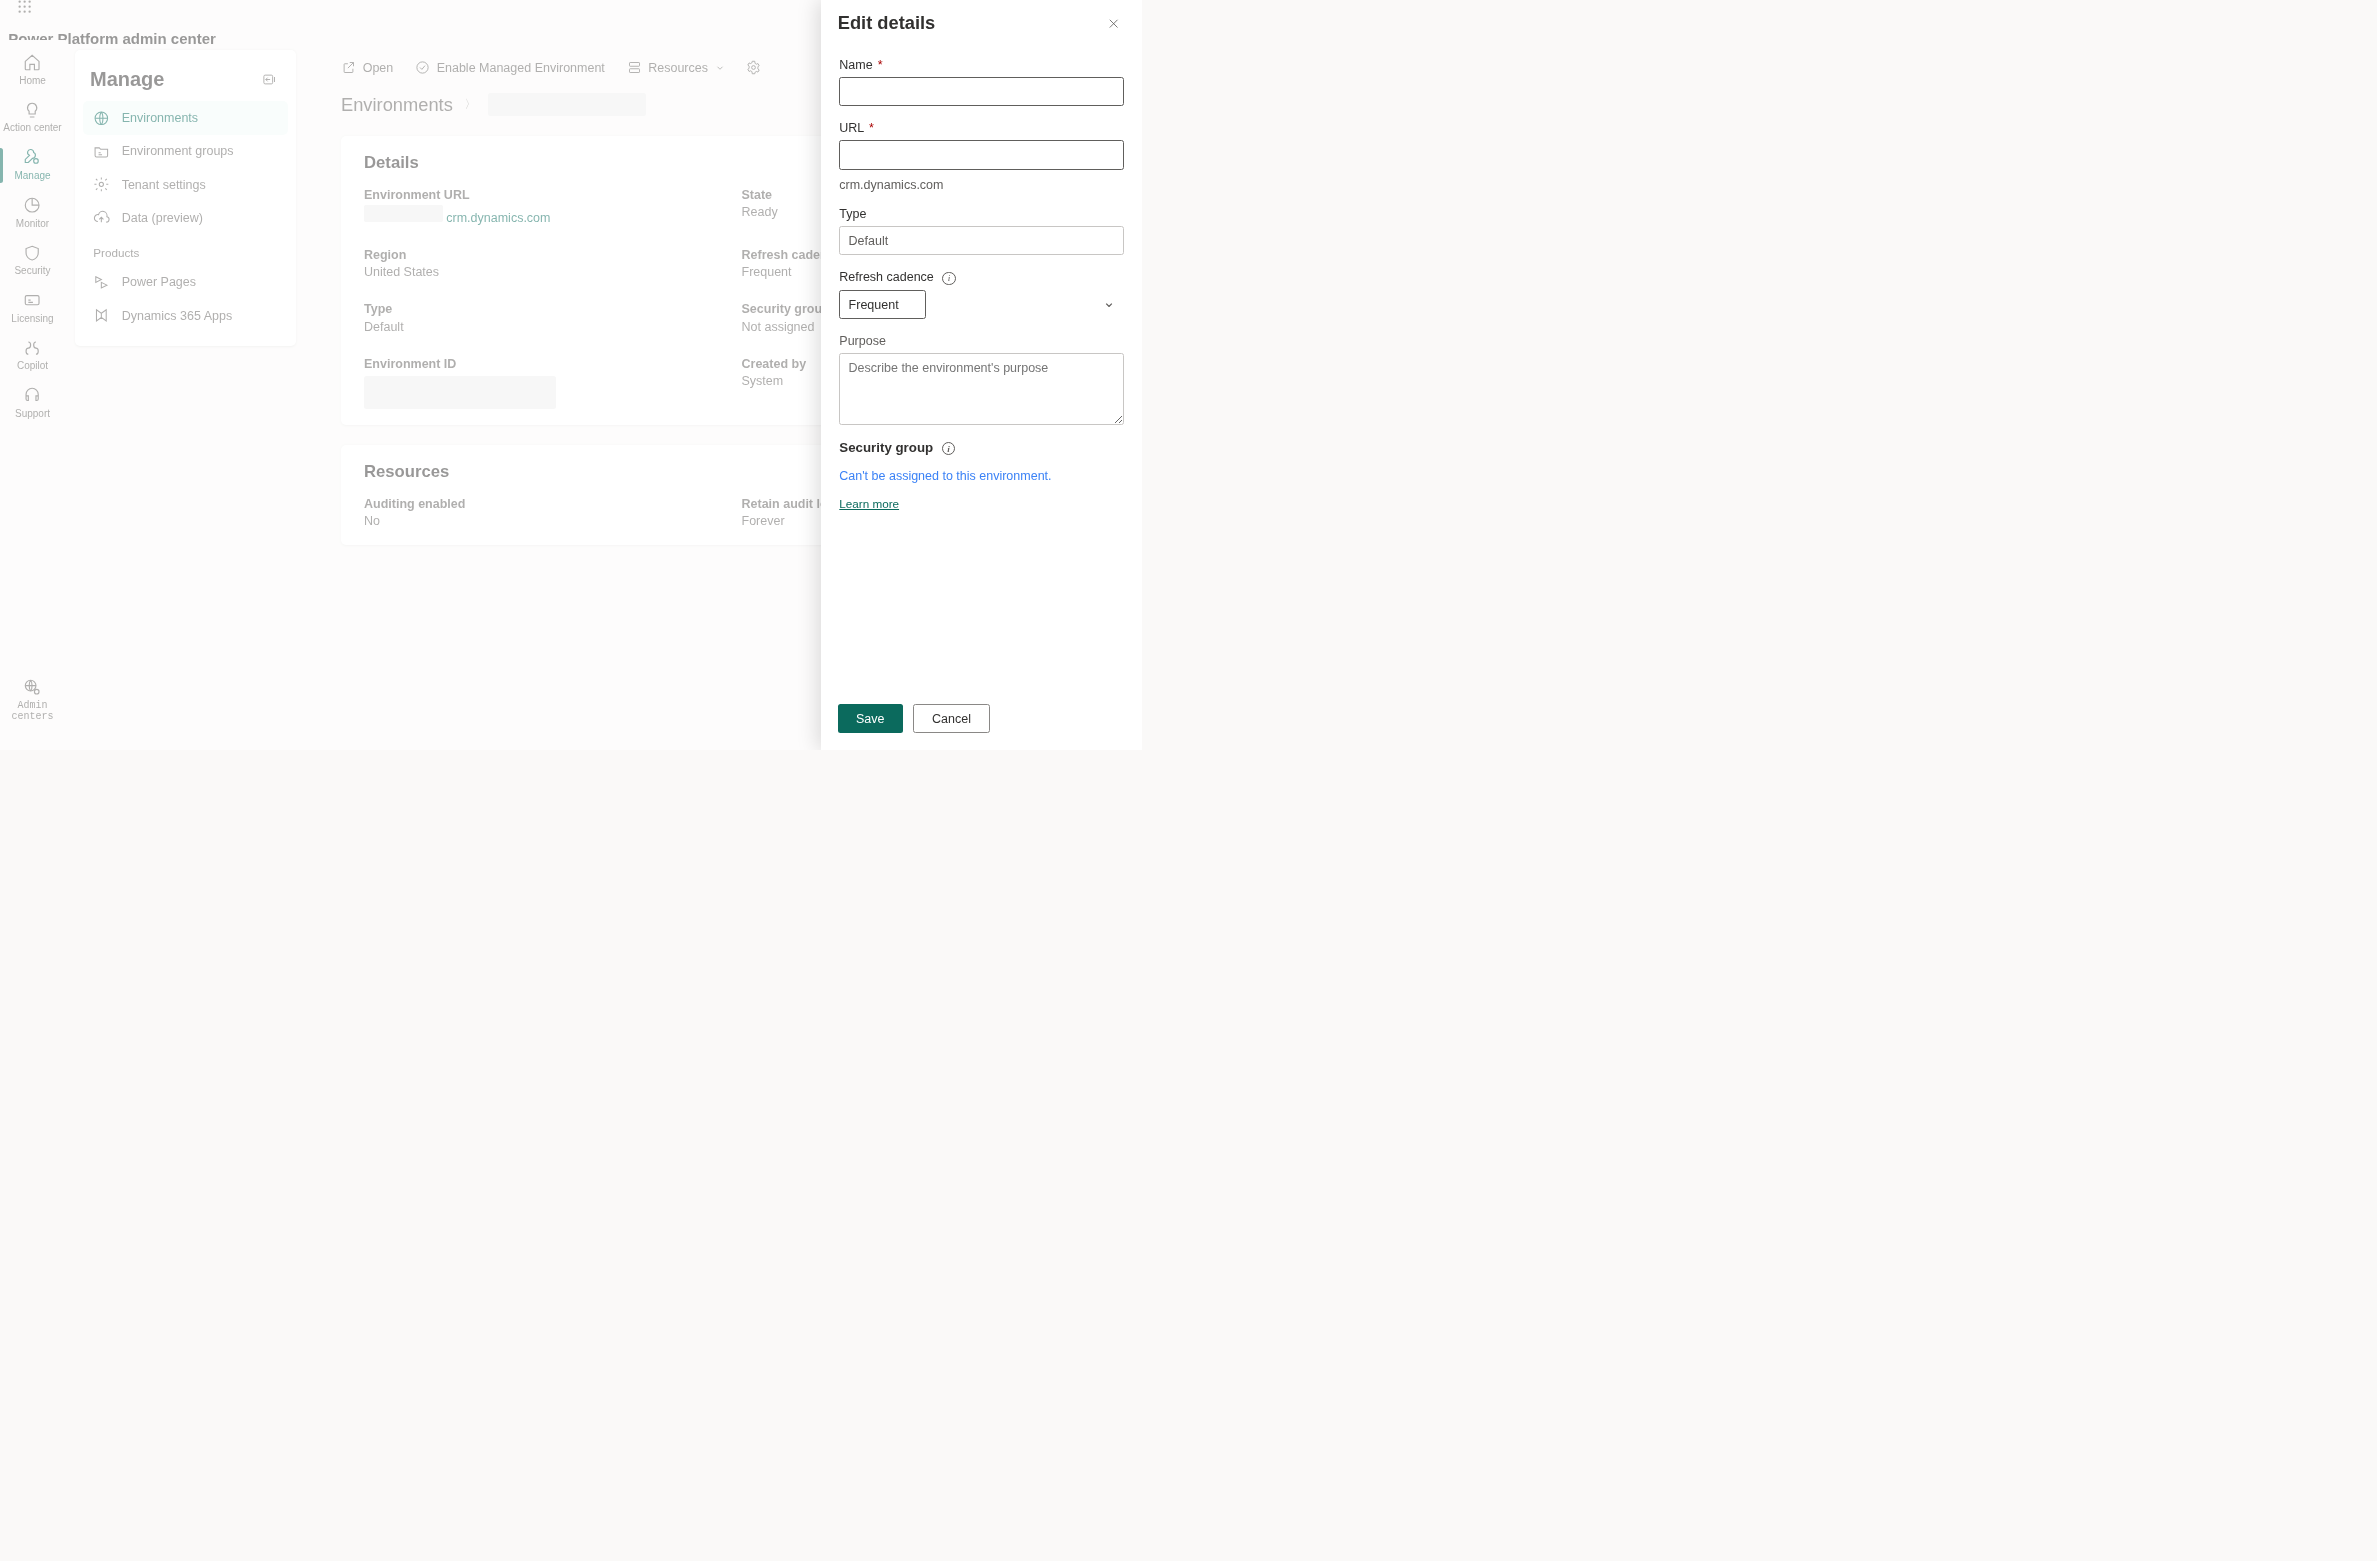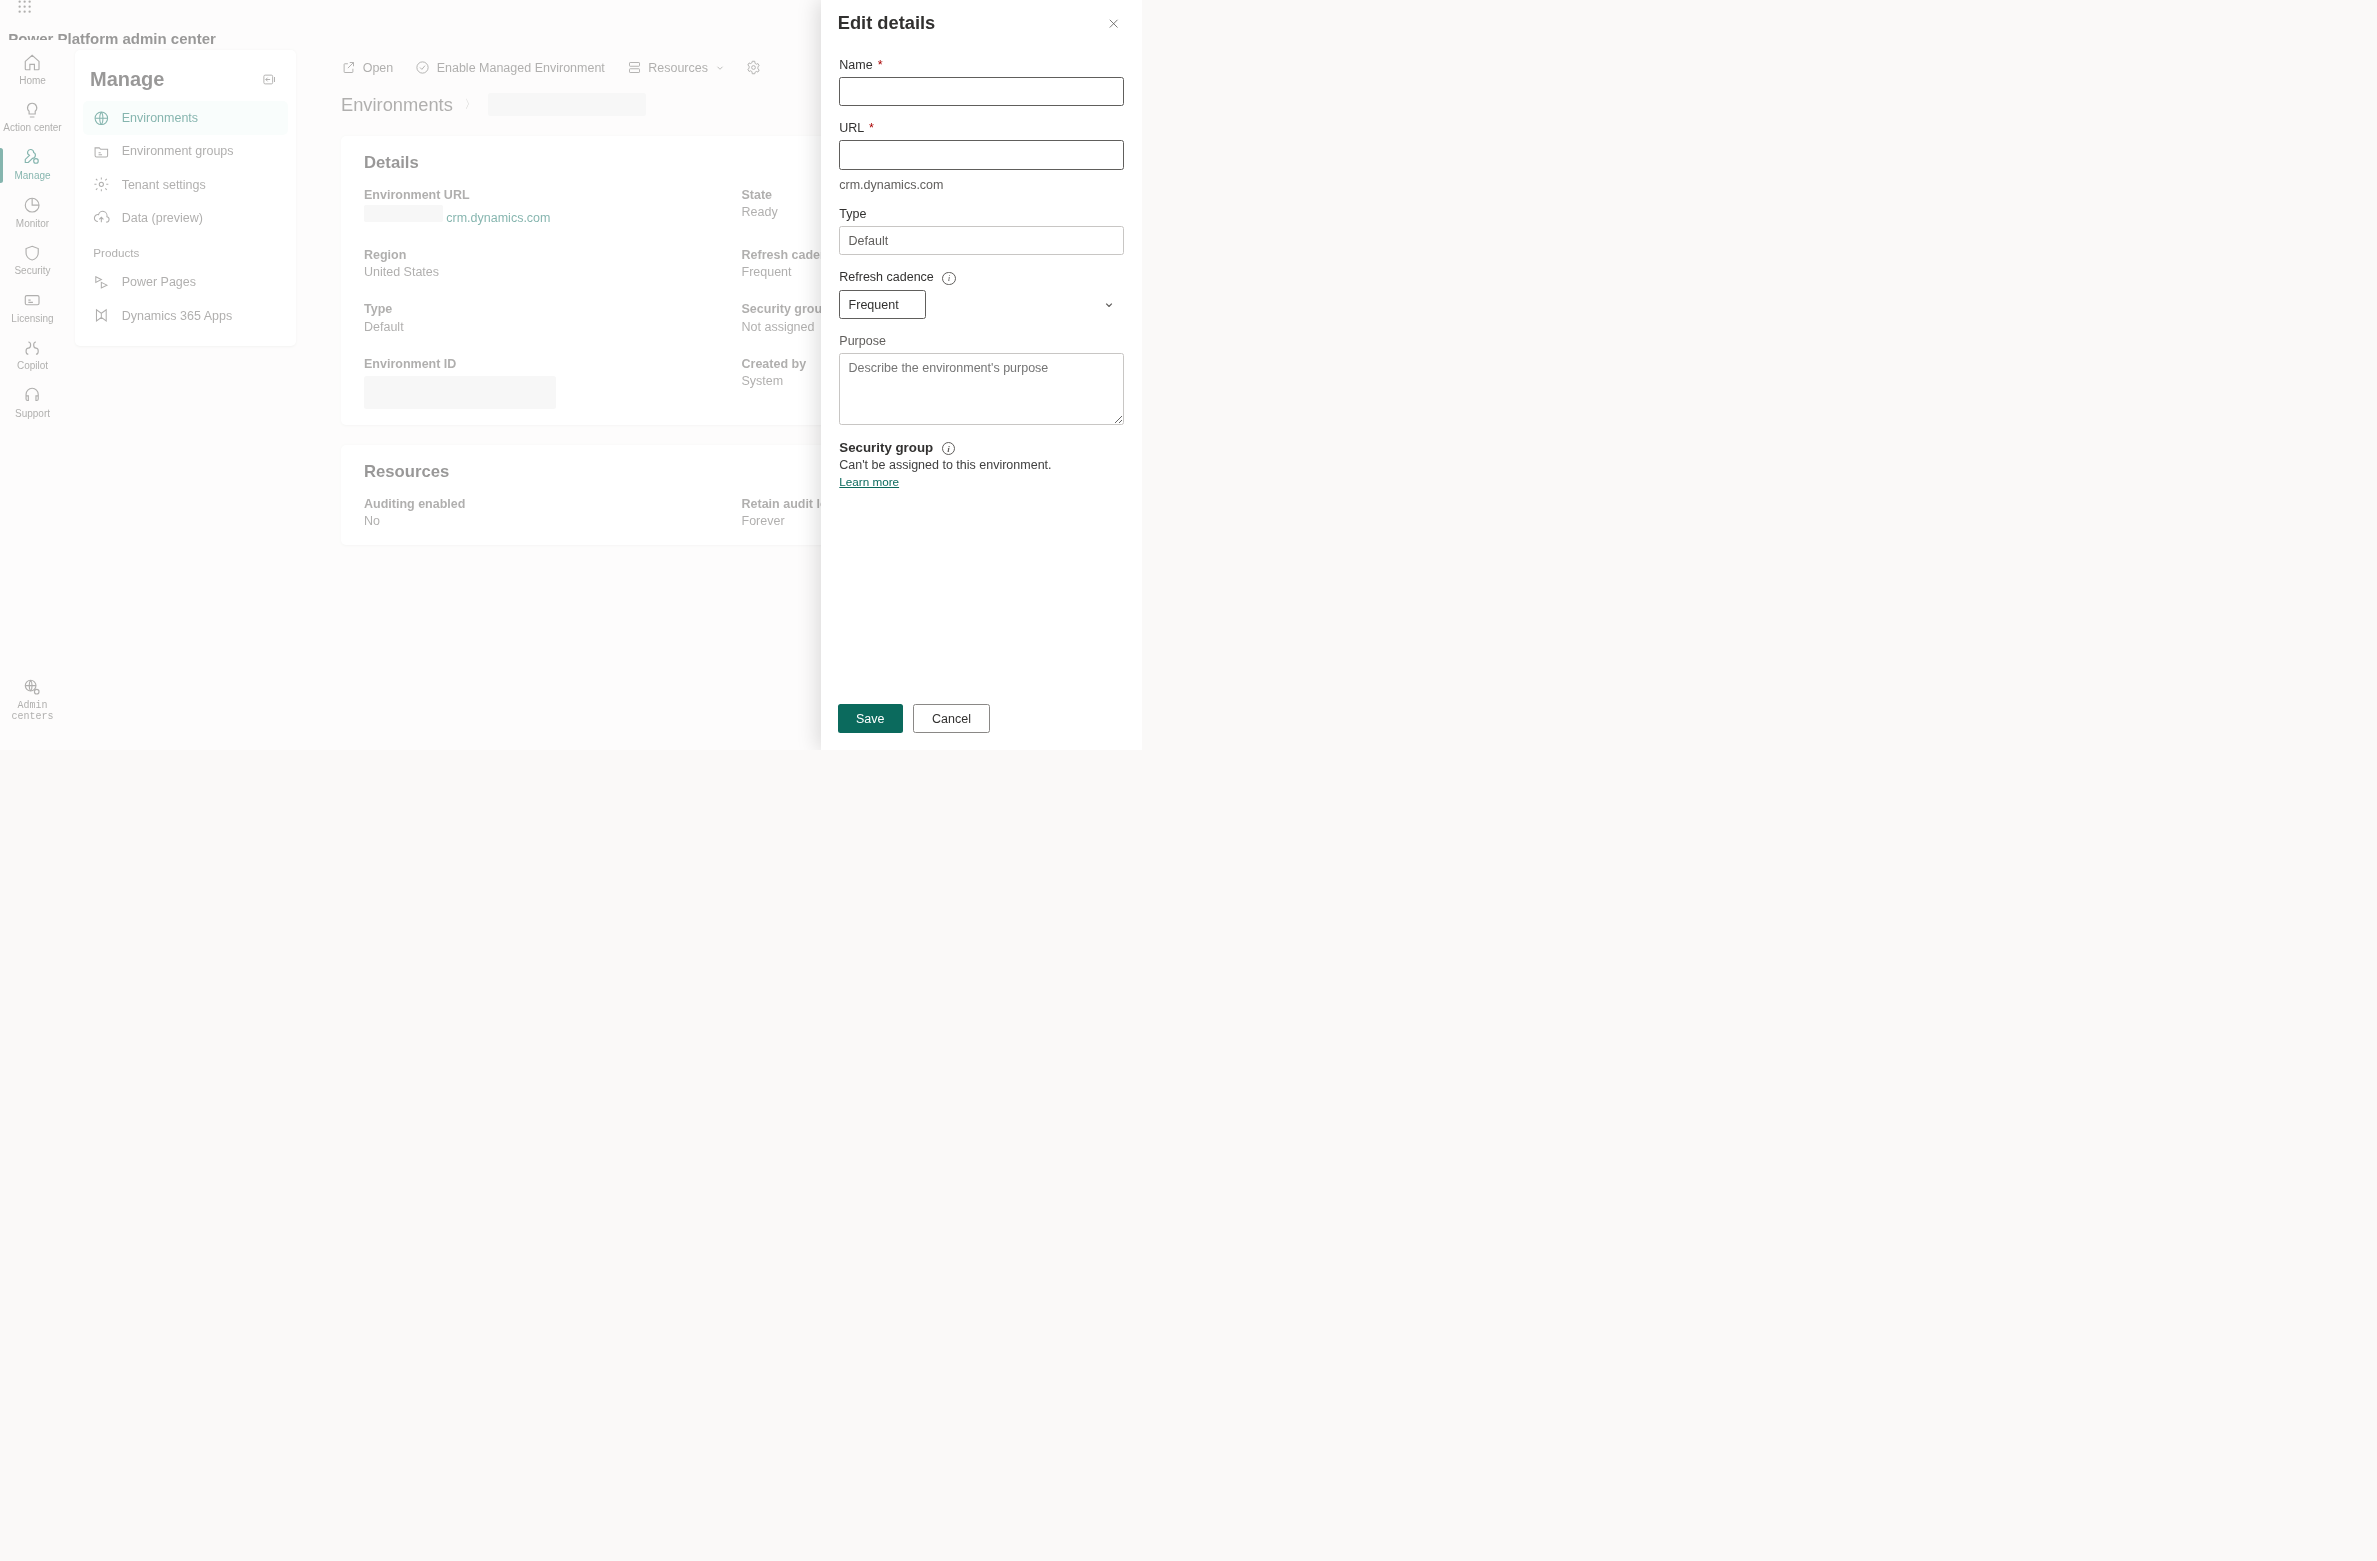--- a/index.html
+++ b/index.html
@@ -256,21 +256,21 @@
   .form-textarea { resize: both; height: 72px; border-color: #c8c6c4; }
   .info-icon {
     display: inline-flex; width: 13.3px; height: 13.3px;
     border: 0.8px solid #605e5c; border-radius: 50%;
     align-items: center; justify-content: center;
     font-size: 9.2px; font-style: italic; font-family: serif;
     color: #605e5c; margin-left: 5px;
     vertical-align: middle;
   }
   .sg-heading { font-size: 13.3px; font-weight: 600; }
-  .sg-text { font-size: 12.5px; color: #404040; }
+  .sg-text { font-size: 12.5px; color: #3b82f6; }
   .sg-link { color: #0b6a5d; text-decoration: underline; cursor: pointer; }
 
   .flyout-footer {
     padding: 10px 16.7px 16.7px 16.7px;
     display: flex; gap: 10px;
   }
   .btn {
     padding: 6.7px 18.3px;
     font-size: 12.5px;
     border-radius: 2.5px;
@@ -563,21 +563,21 @@
       <div class="select-wrap">
         <select class="form-select">
           <option>Frequent</option>
         </select>
       </div>
     </div>
     <div class="form-field">
       <label class="form-label" style="color:#605e5c;">Purpose</label>
       <textarea class="form-textarea" placeholder="Describe the environment's purpose" style=""></textarea>
     </div>
-    <div class="form-field" style="gap:3px;">
+    <div class="form-field" style="gap:14px;">
       <div class="sg-heading">
         <span>Security group</span>
         <span class="info-icon">i</span>
       </div>
       <div class="sg-text">Can't be assigned to this environment.</div>
       <a class="sg-link">Learn more</a>
     </div>
   </div>
   <div class="flyout-footer">
     <button class="btn btn-primary">Save</button>

